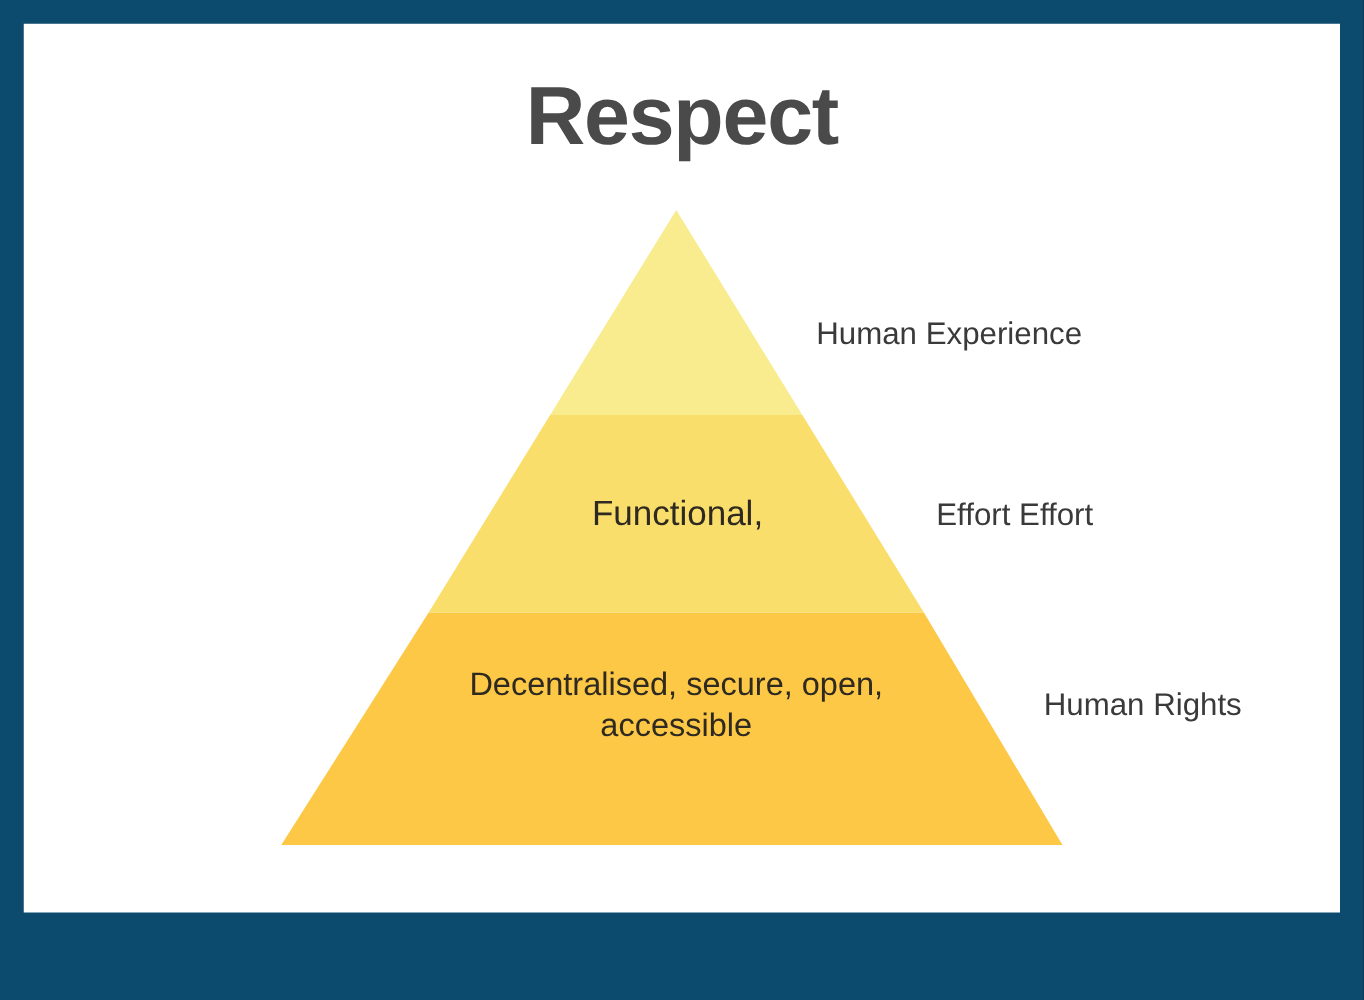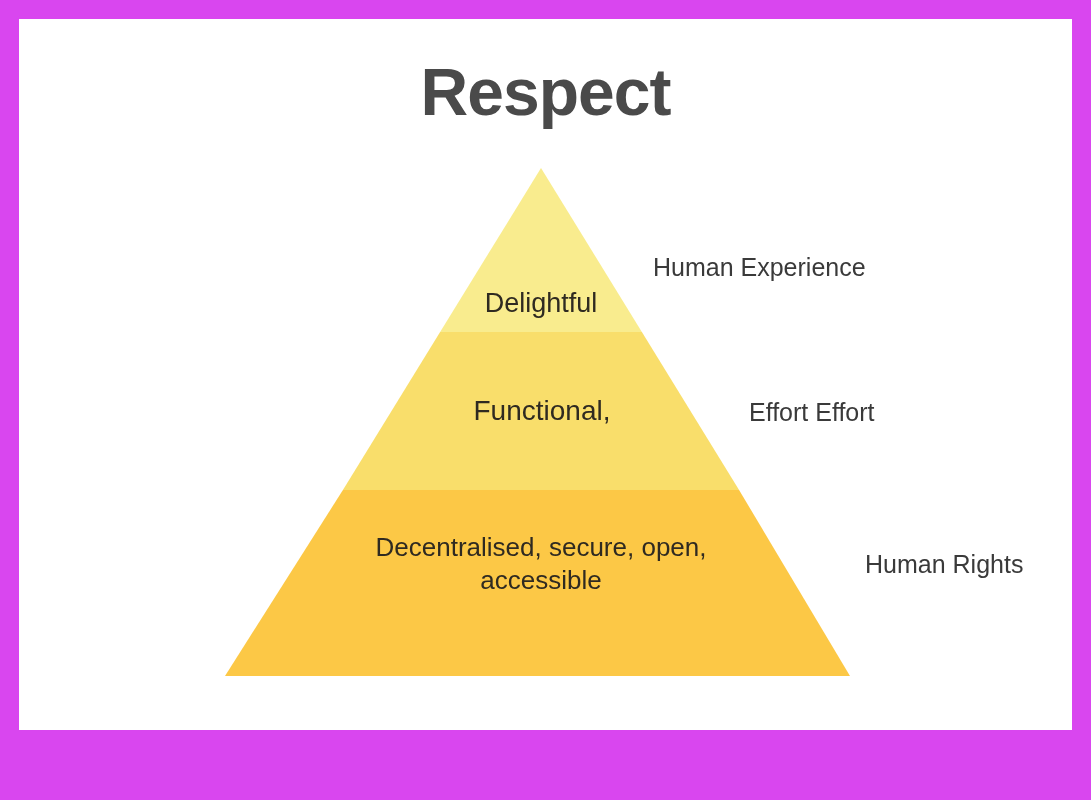--- a/index.html
+++ b/index.html
@@ -97,44 +97,41 @@
   .side-label {
     position: absolute;
     font-weight: normal;
     color: #3a3a3a;
     font-size: 25px;
     white-space: nowrap;
     font-family: "Liberation Sans", sans-serif;
   }
   #side-label-0 { left: 634px; top: 234px; }
   #side-label-1 { left: 730px; top: 379px; }
-  #side-label-2 { left: 816px; top: 531px; margin-left: 30px; }
+  #side-label-2 { left: 816px; top: 531px; }
 </style>
 </head>
 <body>
 
-<div id="frame" style="background: #d946ef;">
+<div id="frame" style="background: #0c4a6e;">
   <div id="slide" style="background: rgb(255, 255, 255);">
 
     <div id="title" style="color: rgb(74, 74, 74);">Respect</div>
 
     <div id="pyramid-wrap">
       <svg id="pyramid-svg" width="1053" height="711" viewBox="0 0 1053 711">
 
         <polygon id="tier-shape-bottom" points="323.9192913385827,471 720.0807086614172,471 831,657 206,657" fill="#fcc846"></polygon>
 
         <polygon id="tier-shape-middle" points="421.11417322834643,313 622.8858267716536,313 720.0807086614172,471 323.9192913385827,471" fill="#f9de6b"></polygon>
 
         <polygon id="tier-shape-top" points="522,149 622.8858267716536,313 421.11417322834643,313" fill="#f9ec8e"></polygon>
       </svg>
     </div>
 
-    <div class="tier-text" id="tier-text-top" style="color: rgb(47, 42, 33);">
-      <span class="tier-line">Delightful</span>
-    </div>
 
     <div class="tier-text" id="tier-text-middle" style="color: rgb(47, 42, 33);">
       <span class="tier-line">Functional,</span>
     </div>
 
     <div class="tier-text" id="tier-text-bottom" style="color: rgb(47, 42, 33);">
       <span class="tier-line">Decentralised, secure, open,</span>
       <span class="tier-line">accessible</span>
     </div>
 

